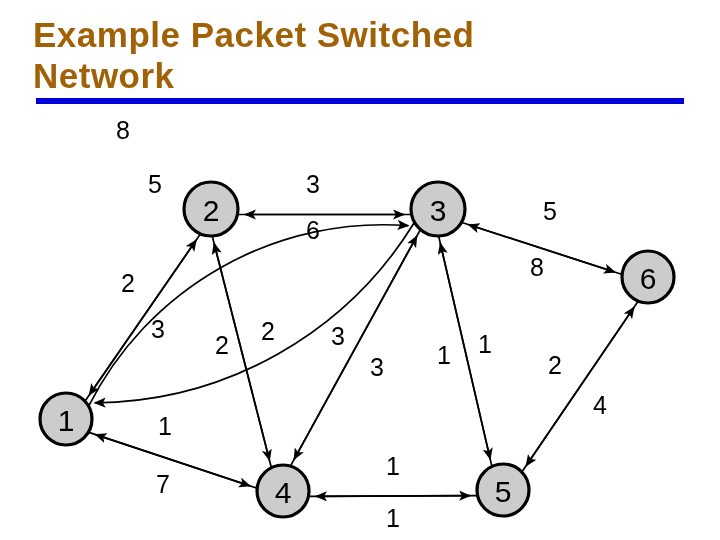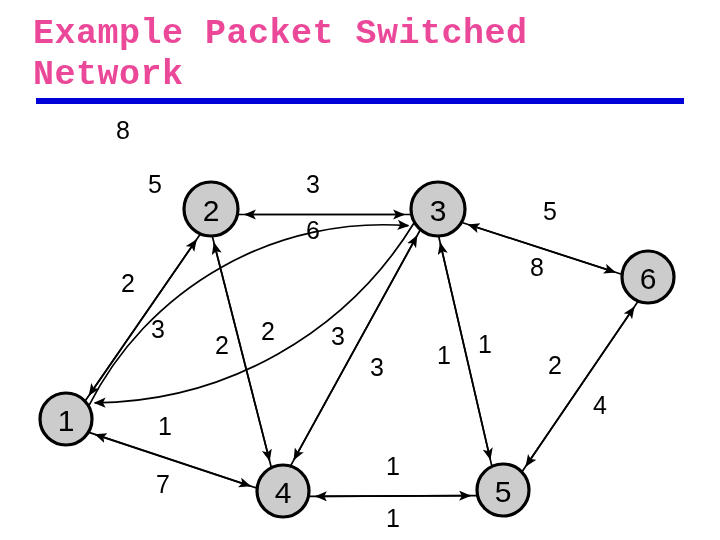--- a/index.html
+++ b/index.html
@@ -13,26 +13,26 @@
     height: 540px;
     background: #ffffff;
     overflow: hidden;
     font-family: "Liberation Sans", sans-serif;
   }
   #title {
     position: absolute;
     left: 33px;
     top: 14px;
     width: 620px;
-    font-family: Liberation Mono, monospace;
+    font-family: Liberation Sans, sans-serif;
     font-weight: bold;
     font-size: 35px;
     line-height: 41px;
     letter-spacing: 0.5px;
-    color: #ec4899;
+    color: #a16207;
     white-space: pre-wrap;
   }
   #title-rule {
     position: absolute;
     left: 36px;
     top: 98px;
     width: 648px;
     height: 6px;
     background: #0000d8;
   }

